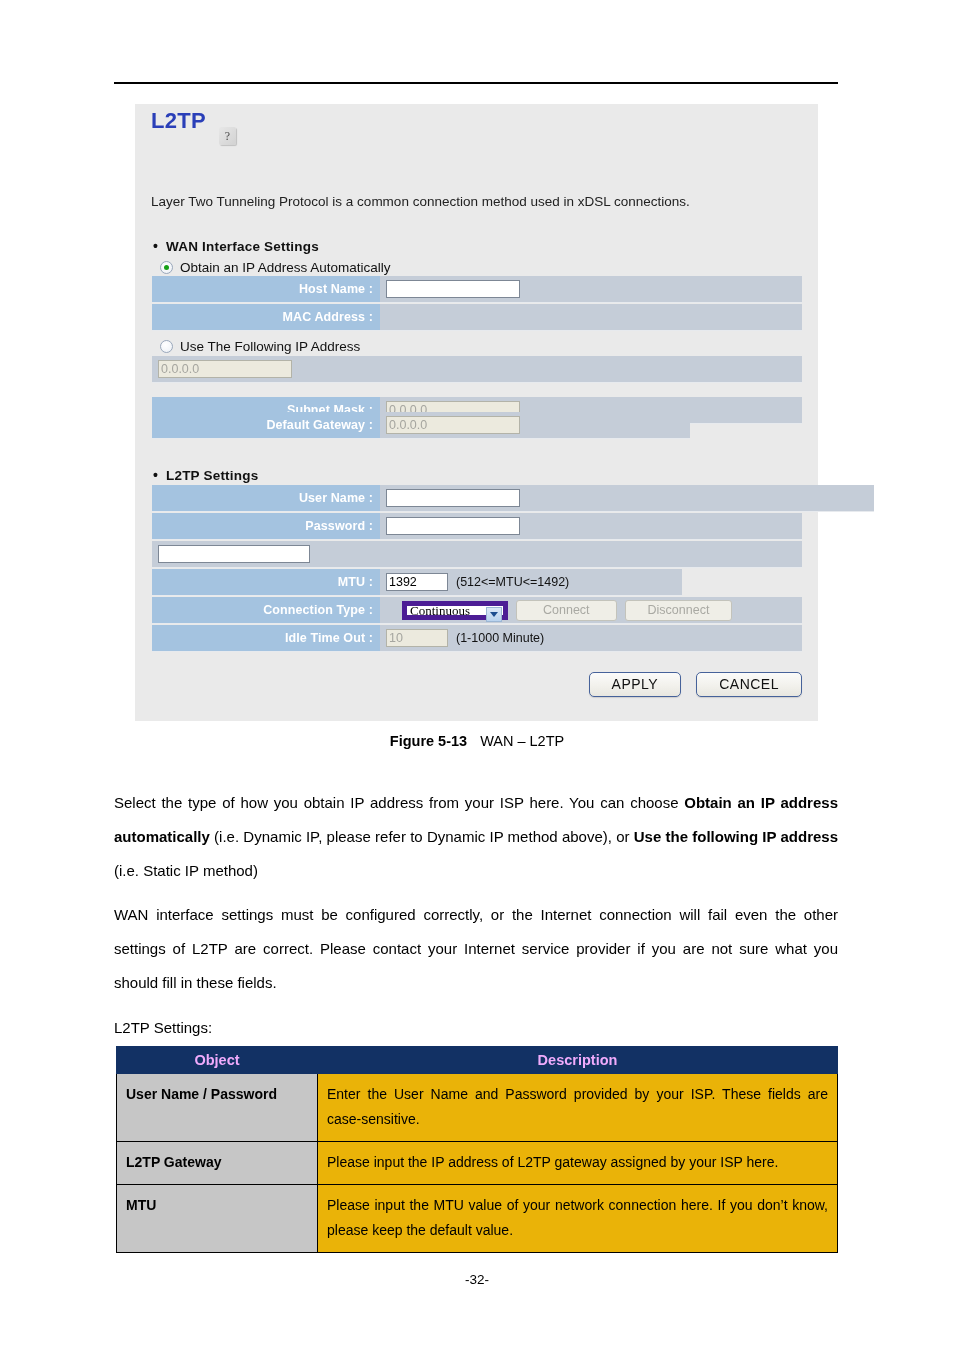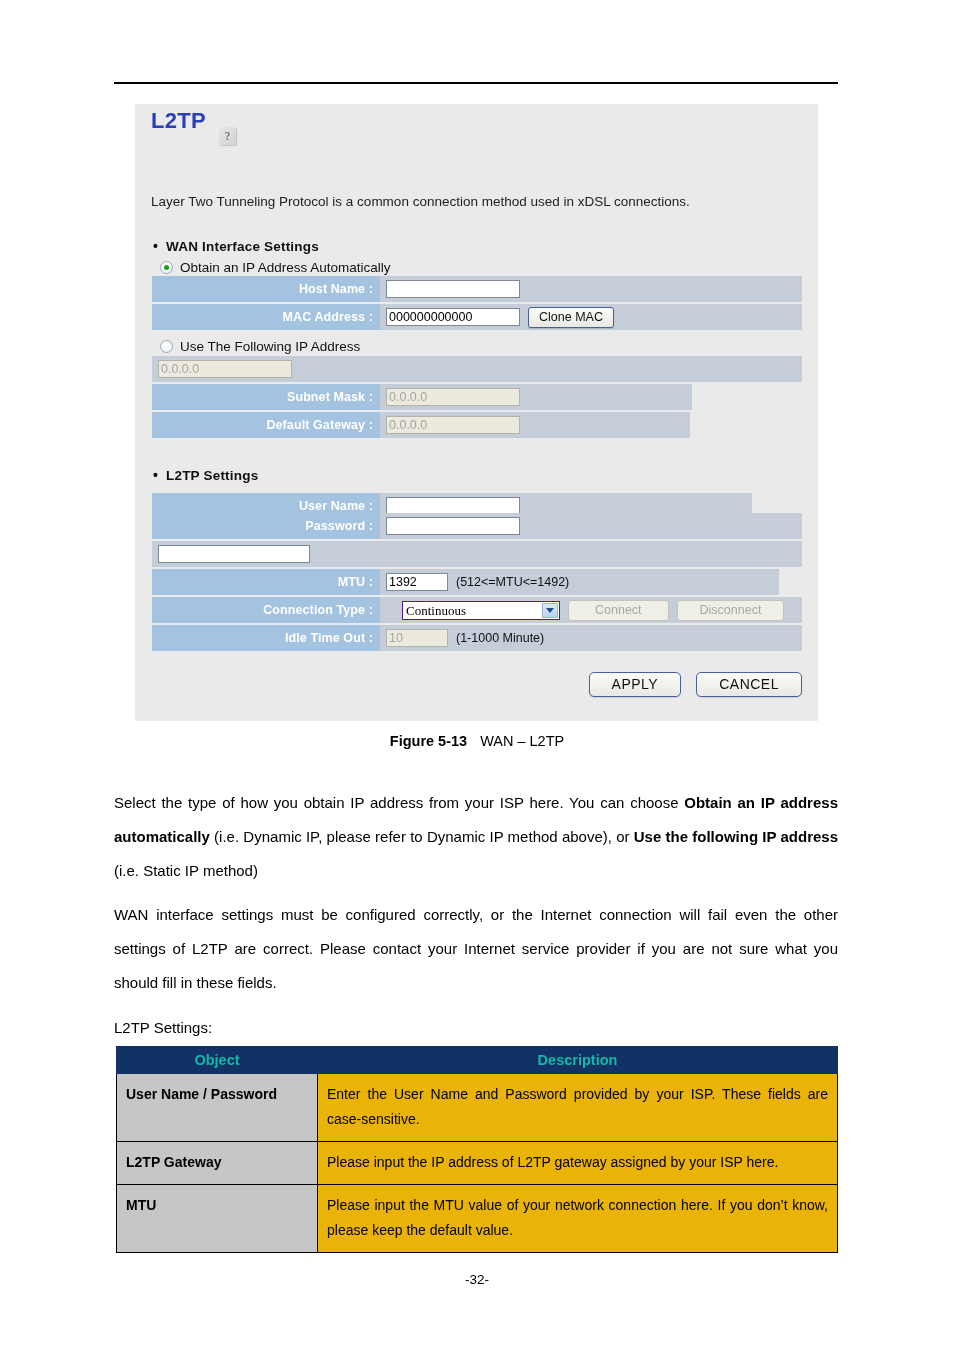--- a/index.html
+++ b/index.html
@@ -194,24 +194,24 @@
   }
   .btn.big {
     font-size: 14px;
     padding: 4px 22px;
     border-radius: 5px;
     letter-spacing: .5px;
   }
 
   
   .sel {
-    width: 158px;
+    width: 106px;
     height: 19px;
     background: #fff;
-    border: 1px solid #4c1d95;
+    border: 5px solid #4c1d95;
     box-sizing: border-box;
     display: flex;
     align-items: center;
     position: relative;
   }
   .sel-val {
     font-family: "Liberation Serif", serif;
     font-size: 13px;
     color: #000;
     padding-left: 3px;
@@ -275,21 +275,21 @@
   .dtable {
     position: absolute;
     left: 116px;
     top: 1046px;
     width: 722px;
     border-collapse: collapse;
     font-size: 14px;
   }
   .dtable th {
     background: #123164;
-    color: #14b8a6;
+    color: #f0abfc;
     font-weight: bold;
     font-size: 14.5px;
     text-align: center;
     padding: 5px 0;
     border: 1px solid #123164;
   }
   .dtable th.c1 { width: 200px; }
   .dtable td {
     border: 1px solid #000;
     vertical-align: top;
@@ -337,74 +337,70 @@
 
   <div class="frow" style="top:172px; left:17px; width:650px;">
     <div class="flabel">Host Name :</div>
     <div class="fbody">
       <div class="txt wide"></div>
     </div>
   </div>
 
   <div class="frow" style="top:200px; left:17px; width:650px;">
     <div class="flabel">MAC Address :</div>
-    <div class="fbody">
-      <div class="txt wide">000000000000</div>
-      <button class="btn">Clone MAC</button>
-    </div>
   </div>
 
   <div class="radio-row" style="left:25px; top:235px;">
     <span class="radio"></span>
     <span>Use The Following IP Address</span>
   </div>
 
   <div class="frow" style="top:252px; left:17px; width:650px;">
     <div class="fbody">
       <div class="txt wide dis">0.0.0.0</div>
     </div>
   </div>
 
-  <div class="frow" style="top:280px; left:17px; width:540px;justify-content:flex-end;">
+  <div class="frow" style="top:293px; left:17px; width:650px;justify-content:flex-end;">
     <div class="flabel">Subnet Mask :</div>
     <div class="fbody">
       <div class="txt wide dis">0.0.0.0</div>
     </div>
   </div>
 
   <div class="frow" style="top:308px; left:17px; width:538px;">
     <div class="flabel">Default Gateway :</div>
     <div class="fbody">
       <div class="txt wide dis">0.0.0.0</div>
     </div>
   </div>
 
   <div class="sec-head" style="left:31px; top:364px;">L2TP Settings</div>
 
-  <div class="frow" style="top:389px; left:17px; width:600px;">
+  <div class="frow" style="top:381px; left:17px; width:722px;">
     <div class="flabel">User Name :</div>
     <div class="fbody">
       <div class="txt wide"></div>
     </div>
   </div>
 
   <div class="frow" style="top:409px; left:17px; width:650px;">
     <div class="flabel">Password :</div>
     <div class="fbody">
       <div class="txt wide"></div>
     </div>
   </div>
 
   <div class="frow" style="top:437px; left:17px; width:650px;">
     <div class="fbody">
       <div class="txt wider"></div>
     </div>
   </div>
 
-  <div class="frow" style="top:465px; left:17px; width:627px;">
+  <div class="frow" style="top:465px; left:17px; width:530px;">
     <div class="flabel">MTU :</div>
     <div class="fbody">
       <div class="txt small">1392</div>
       <span class="hint">(512&lt;=MTU&lt;=1492)</span>
     </div>
   </div>
 
   <div class="frow" style="top:493px; left:17px; width:650px;gap:16px;">
     <div class="flabel">Connection Type :</div>
     <div class="fbody">

